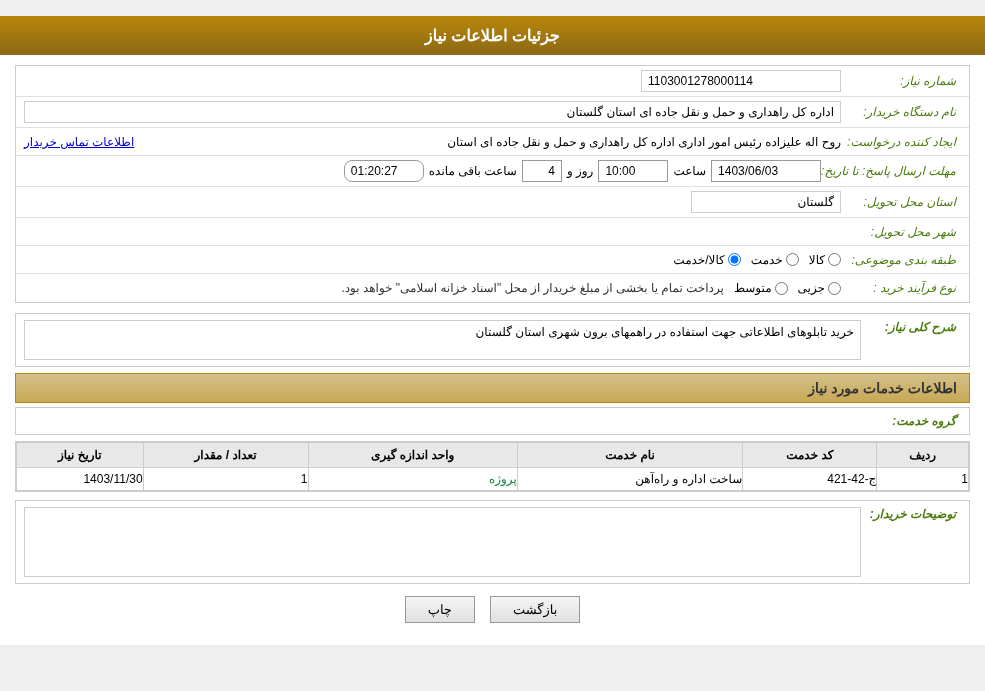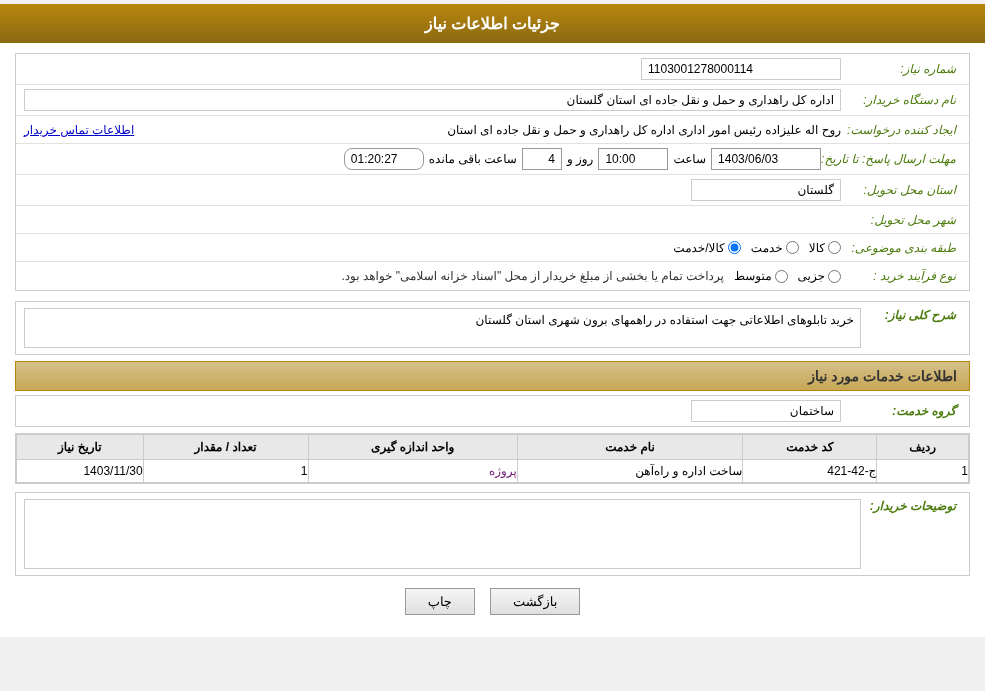--- a/index.html
+++ b/index.html
@@ -4,21 +4,21 @@
   <style>
     * { box-sizing: border-box; margin: 0; padding: 0; }
     body {
       font-family: Tahoma, Arial, sans-serif;
       font-size: 13px;
       background: #f0f0f0;
       direction: rtl;
     }
     .page-wrapper {
       max-width: 985px;
-      margin: 4px auto;
+      margin: 16px auto;
       background: #fff;
     }
     .header-bar {
       background: linear-gradient(to bottom, #b8860b, #8b6914);
       color: #fff;
       text-align: center;
       padding: 10px 20px;
       font-size: 16px;
       font-weight: bold;
     }
@@ -227,41 +227,40 @@
 
     <div style="display:flex; align-items:flex-start; margin-bottom:6px; border:1px solid #ccc; padding:6px 8px;">
       <span class="label" style="min-width:100px; font-weight:bold;">شرح کلی نیاز:</span>
       <div style="flex:1; border:1px solid #ccc; padding:4px 6px; min-height:40px; font-size:12px; background:#fff;">خرید تابلوهای اطلاعاتی جهت استفاده در راهمهای برون شهری استان گلستان</div>
     </div>
 
     <div class="section-title">اطلاعات خدمات مورد نیاز</div>
 
     <div class="row" style="border:1px solid #ccc; margin-top:4px; padding:4px 8px;">
       <span class="label" style="font-weight:bold;">گروه خدمت:</span>
-      <span class="value-box" style="min-width:150px;">ساختمان</span>
     </div>
 
     <div class="table-section">
       <table>
         <thead>
           <tr>
             <th>ردیف</th>
             <th>کد خدمت</th>
             <th>نام خدمت</th>
             <th>واحد اندازه گیری</th>
             <th>تعداد / مقدار</th>
             <th>تاریخ نیاز</th>
           </tr>
         </thead>
         <tbody id="table-body">
         <tr>
       <td>1</td>
       <td>ج-42-421</td>
       <td>ساخت اداره و راه‌آهن</td>
-      <td style="color:#701a75;border-radius:7px;">پروژه</td>
+      <td style="color:#15803d;border-radius:7px;">پروژه</td>
       <td>1</td>
       <td>1403/11/30</td>
     </tr>
           </tbody>
       </table>
     </div>
 
     <div style="display:flex; align-items:flex-start; margin-top:8px; border:1px solid #ccc; padding:6px 8px;">
       <span class="label" style="min-width:100px; font-weight:bold;">توضیحات خریدار:</span>
       <textarea class="description-box" style=""></textarea>

